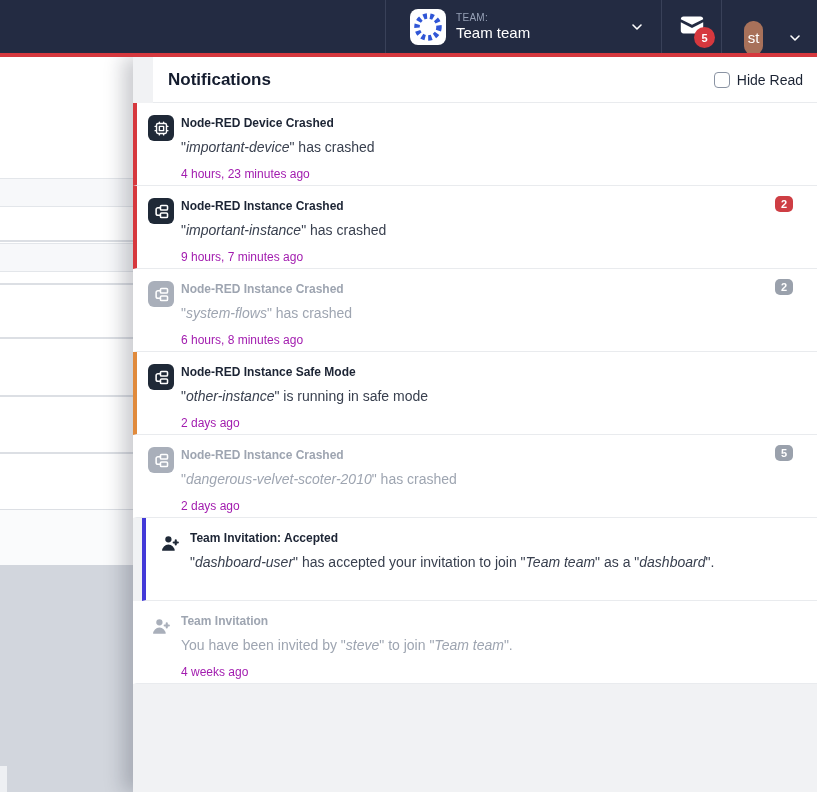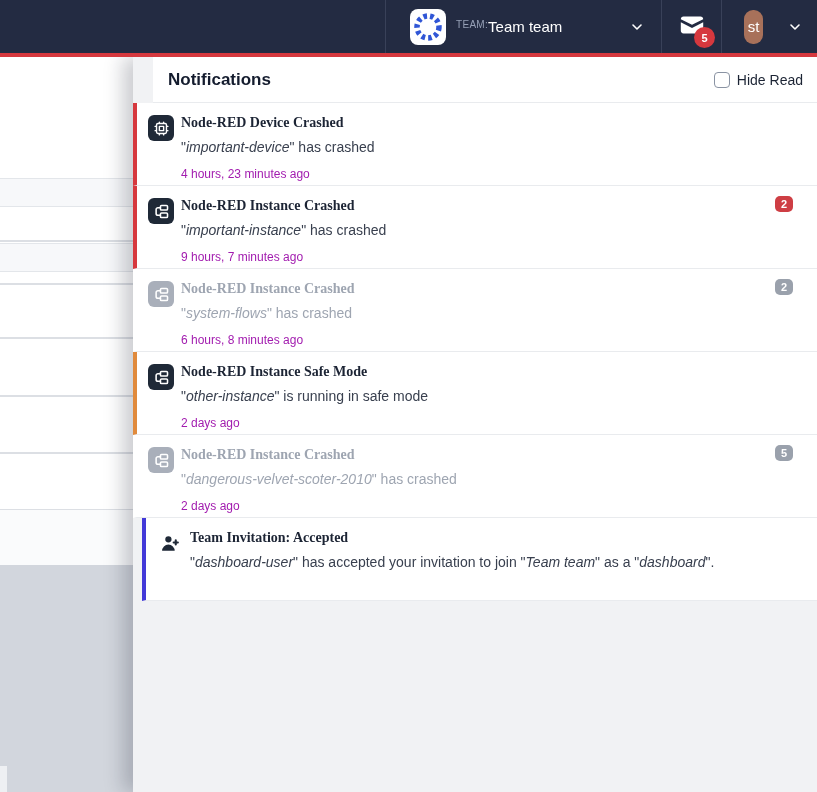--- a/index.html
+++ b/index.html
@@ -5,30 +5,30 @@
   * { margin:0; padding:0; box-sizing:border-box; }
   html,body { width:817px; height:792px; font-family:"Liberation Sans","DejaVu Sans",sans-serif; }
   .stage { position:relative; width:817px; height:792px; overflow:hidden; background:#ffffff; }
 
   
   .topbar { position:absolute; left:0; top:0; width:817px; height:53px; background:#232b42; z-index:30; display:flex; justify-content:flex-end; }
   .redline { position:absolute; left:0; top:53px; width:817px; height:4px; background:#d6383e; z-index:31; }
   .navbtn { display:flex; align-items:center; background:transparent; border:none; color:#fff; cursor:pointer; height:53px; }
   .team-btn { width:277px; border-left:1px solid #394159; border-right:1px solid #394159; padding:0 16px 0 24px; }
   .team-avatar { width:36px; height:36px; flex:0 0 36px; }
-  .team-text { display:flex; flex-direction:row; align-items:flex-start; margin-left:10px; flex:1; }
+  .team-text { display:flex; flex-direction:column; align-items:flex-start; margin-left:10px; flex:1; }
   .team-label { font-size:10px; color:#96a0b6; letter-spacing:.3px; line-height:13px; }
   .team-name { font-size:15px; color:#ffffff; line-height:18px; }
   .chev { width:16px; height:16px; color:#fff; display:inline-flex; }
   .chev svg { width:16px; height:16px; }
   .mail-btn { width:60px; justify-content:center; border-right:1px solid #394159; position:relative; }
   .mail-ic { width:28px; height:28px; color:#fff; margin-top:-4px; }
   .mail-ic svg { width:28px; height:28px; }
   .mail-badge { position:absolute; left:32px; top:27px; min-width:21px; height:21px; border-radius:50%; background:#d6383e; color:#fff; font-size:11px; font-weight:bold; display:flex; align-items:center; justify-content:center; }
-  .user-btn { width:95px; padding:0 14px 0 22px; gap:24px; }
+  .user-btn { width:95px; padding:0 14px 0 22px; gap:24px;margin-top:11px; }
   .avatar { width:34px; height:34px; border-radius:9px; background:#a8715a; color:#fff; font-size:15px; display:flex; align-items:center; justify-content:center; }
 
   
   .page-left { position:absolute; left:0; top:57px; width:133px; height:735px; background:#ffffff; z-index:1; }
   .pl-stripe { position:absolute; left:0; width:133px; background:#f7f8fa; border-top:1px solid #e3e6ea; border-bottom:1px solid #e3e6ea; }
   .pl-s1 { top:121px; height:29px; }
   .pl-s2 { top:186px; height:29px; }
   .pl-line { position:absolute; left:0; width:133px; height:2px; background:#dcdfe4; }
   .pl-l1{top:183px;} .pl-l2{top:226px;} .pl-l3{top:280px;} .pl-l4{top:338px;} .pl-l5{top:395px;} .pl-l6{top:452px;}
   .pl-soft { position:absolute; left:0; top:453px; width:133px; height:55px; background:#fafbfc; }
@@ -45,21 +45,21 @@
 
   .list { flex:1; overflow:hidden; }
   .notif { position:relative; height:83px; background:#ffffff; border-left:4px solid transparent; border-bottom:1px solid #e9ebee; padding:11px 24px 0 11px; display:flex; gap:7px; cursor:pointer; }
   .nicon { width:26px; height:26px; flex:0 0 26px; margin-top:1px; border-radius:6px; background:#1f2937; color:#fff; display:flex; align-items:center; justify-content:center; }
   .nicon svg { width:17px; height:17px; }
   .nicon.plain { background:transparent; color:#1f2937; }
   .nicon.plain svg { width:21px; height:21px; }
   .notif.read .nicon { background:#a9afba; }
   .notif.read .nicon.plain { background:transparent; color:#a9afba; }
   .nbody { flex:1; min-width:0; }
-  .ntitle { font-size:14px; font-weight:bold; color:#1c2434; line-height:18px;font-family:Liberation Serif, serif; }
+  .ntitle { font-size:12px; font-weight:bold; color:#1c2434; line-height:18px; }
   .nmsg { font-size:14px; color:#39404f; line-height:18px; margin-top:6px; }
   .nmsg em { }
   .ntime { font-size:12px; color:#a21caf; text-align:left; margin-top:11px; line-height:15px; }
   .notif.read .ntitle, .notif.read .nmsg { color:#9ea5b1; }
   .nbadge { position:absolute; top:10px; right:24px; min-width:18px; height:16px; padding:0 5px; border-radius:5px; color:#fff; font-size:11px; font-weight:bold; display:flex; align-items:center; justify-content:center; }
 </style>
 </head>
 <body>
 
 <div class="stage">
@@ -202,16 +202,28 @@
           <span class="nicon plain">
             <svg viewBox="0 0 20 20" fill="currentColor">
               <path d="M8 9a3 3 0 100-6 3 3 0 000 6zM8 11a6 6 0 00-6 6h12a6 6 0 00-6-6zM16 7a1 1 0 10-2 0v1h-1a1 1 0 100 2h1v1a1 1 0 102 0v-1h1a1 1 0 100-2h-1V7z"></path>
             </svg>
           </span>
           <div class="nbody">
             <div class="ntitle">Team Invitation: Accepted</div>
             <div class="nmsg"><span>"</span><em>dashboard-user</em><span>" has accepted your invitation to join "</span><em>Team team</em><span>" as a "</span><em>dashboard</em><span>".</span></div>
           </div>
         </div>
+        <div class="notif read">
+          <span class="nicon plain">
+            <svg viewBox="0 0 20 20" fill="currentColor">
+              <path d="M8 9a3 3 0 100-6 3 3 0 000 6zM8 11a6 6 0 00-6 6h12a6 6 0 00-6-6zM16 7a1 1 0 10-2 0v1h-1a1 1 0 100 2h1v1a1 1 0 102 0v-1h1a1 1 0 100-2h-1V7z"></path>
+            </svg>
+          </span>
+          <div class="nbody">
+            <div class="ntitle">Team Invitation</div>
+            <div class="nmsg"><span>You have been invited by "</span><em>steve</em><span>" to join "</span><em>Team team</em><span>".</span></div>
+            <div class="ntime">4 weeks ago</div>
+          </div>
+        </div>
       </div>
   </aside>
 
 </div>
 
 </body></html>

